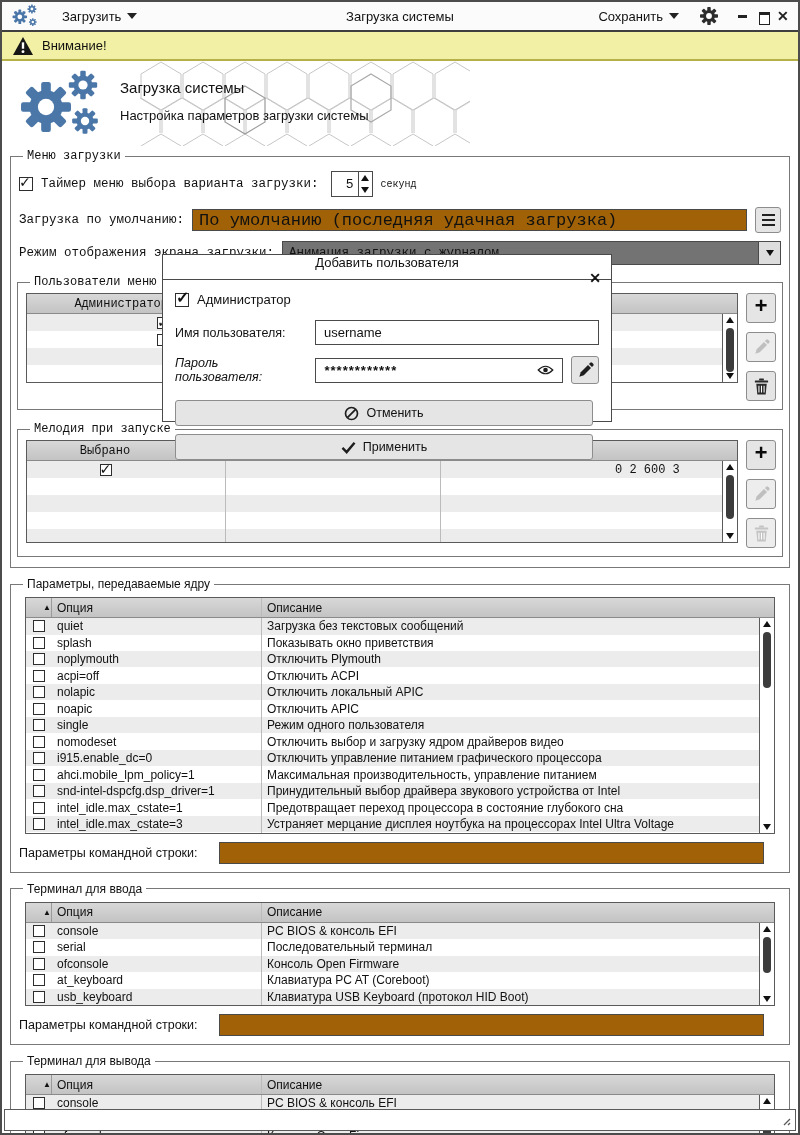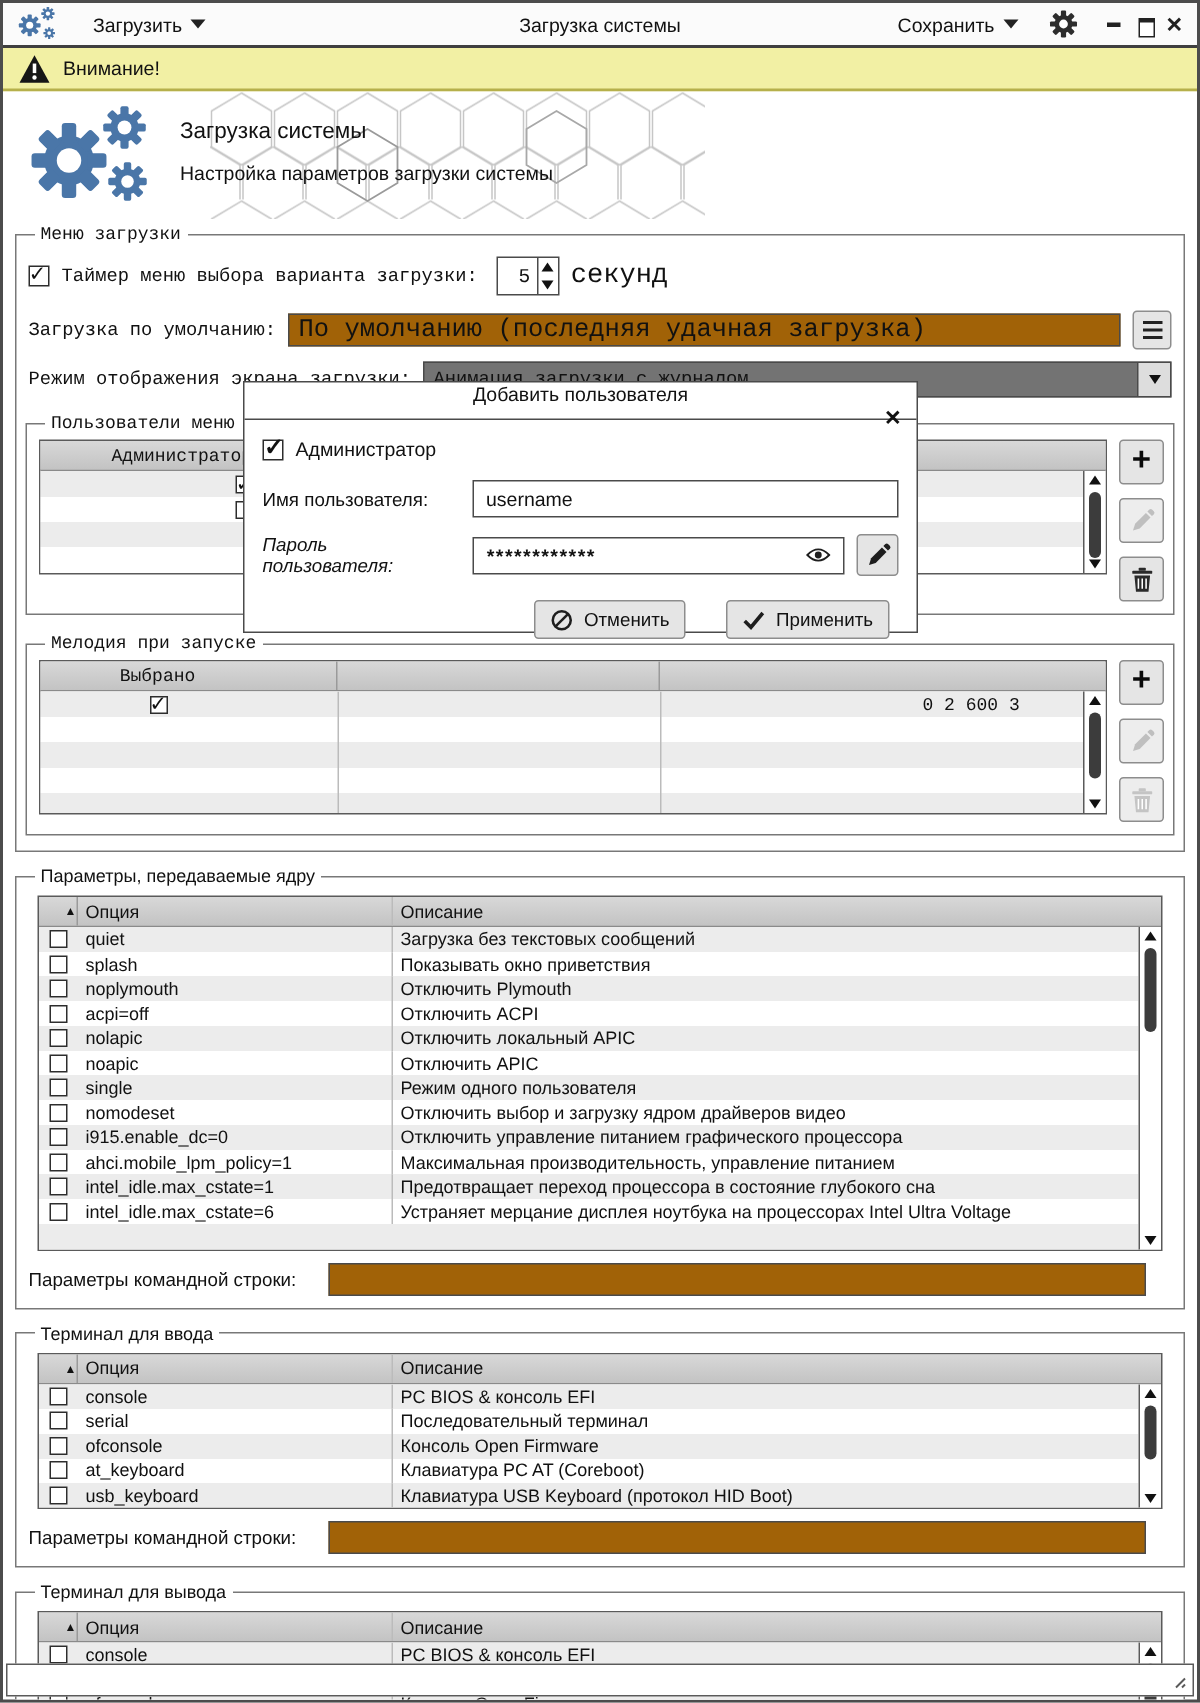--- a/index.html
+++ b/index.html
@@ -98,21 +98,21 @@
   .mval { position:absolute; left:588px; top:2px; font-size:12px; }
 
   
   .dialog { position:absolute; left:160px; top:252px; width:450px; height:168px; background:#fff; border:1.5px solid #4a4a4a; z-index:20; }
   .dlg-title { height:25px; border-bottom:1.5px solid #4a4a4a; display:flex; align-items:center; padding:0 10px; font-size:13px;flex-direction:column; }
   .dlg-close { margin-left:auto; font-size:14px; font-weight:bold; }
   .dlg-body { padding:8px 12px; }
   .dlg-row { display:flex; align-items:center; gap:8px; margin-top:9px; }
   .dlg-label { width:132px; flex:0 0 auto; font-size:12.5px; }
   .dlg-input { border:1px solid #4a4a4a; height:25px; display:flex; align-items:center; padding:0 8px; font-size:13px; background:#fff; }
-  .dlg-btns { display:flex; justify-content:flex-end; gap:27px; margin-top:16px; padding-right:6px; }
+  .dlg-btns { display:flex; justify-content:flex-end; gap:8px; margin-top:16px; padding-right:6px;flex-direction:column; }
   .dlg-btn { height:26px; min-width:98px; border:1px solid #8d8d8d; border-radius:3px; background:#e5e5e5; display:flex; align-items:center; justify-content:center; gap:7px; font-size:12.5px; padding:0 10px; }
   .pw-text { letter-spacing:1px; font-weight:bold; font-size:13px; }
 
   
   .statusbar { position:absolute; left:2px; right:2px; bottom:2px; height:22px; border:1px solid #5a5a5a; background:#fff; }
   .grip { position:absolute; right:3px; bottom:3px; }
 
   .cmdrow { display:flex; align-items:center; gap:10px; margin:8px 19px 0 2px; }
   .cmdrow .lbl { width:190px; flex:0 0 auto; }
 </style>
@@ -222,21 +222,21 @@
         <span class="spin-val">5</span>
         <span class="spin-btns">
           <span class="spin-up">
               <i class="tri-up"></i>
             </span>
           <span class="spin-down">
               <i class="tri-down"></i>
             </span>
         </span>
       </div>
-      <span style="font-size:18px;">секунд</span>
+      <span style="font-size:10px;">секунд</span>
     </div>
 
     <div class="frow" style="margin-top:10px;">
       <span style="font-size:12.5px;">Загрузка по умолчанию:</span>
       <div class="tfield grow">
         <span>По умолчанию (последняя удачная загрузка)</span>
       </div>
       <div class="sqbtn">
         <span class="burger">
             <i></i>
@@ -430,28 +430,35 @@
             <span class="tcell col-cb">
               <span class="cb"></span>
             </span>
             <span class="tcell col-opt">ahci.mobile_lpm_policy=1</span>
             <span class="tcell col-desc">Максимальная производительность, управление питанием</span>
           </div>
           <div class="trow">
             <span class="tcell col-cb">
               <span class="cb"></span>
             </span>
+            <span class="tcell col-opt">snd-intel-dspcfg.dsp_driver=1</span>
+            <span class="tcell col-desc">Принудительный выбор драйвера звукового устройства от Intel</span>
+          </div>
+          <div class="trow">
+            <span class="tcell col-cb">
+              <span class="cb"></span>
+            </span>
             <span class="tcell col-opt">intel_idle.max_cstate=1</span>
             <span class="tcell col-desc">Предотвращает переход процессора в состояние глубокого сна</span>
           </div>
           <div class="trow">
             <span class="tcell col-cb">
               <span class="cb"></span>
             </span>
-            <span class="tcell col-opt">intel_idle.max_cstate=6</span>
+            <span class="tcell col-opt">intel_idle.max_cstate=3</span>
             <span class="tcell col-desc">Устраняет мерцание дисплея ноутбука на процессорах Intel Ultra Voltage</span>
           </div>
         </div>
       <div class="sbar">
         <span class="sb-up">
             <i></i>
           </span>
         <span class="sb-thumb" style="top:14px; height:56px;"></span>
         <span class="sb-down">
             <i></i>

